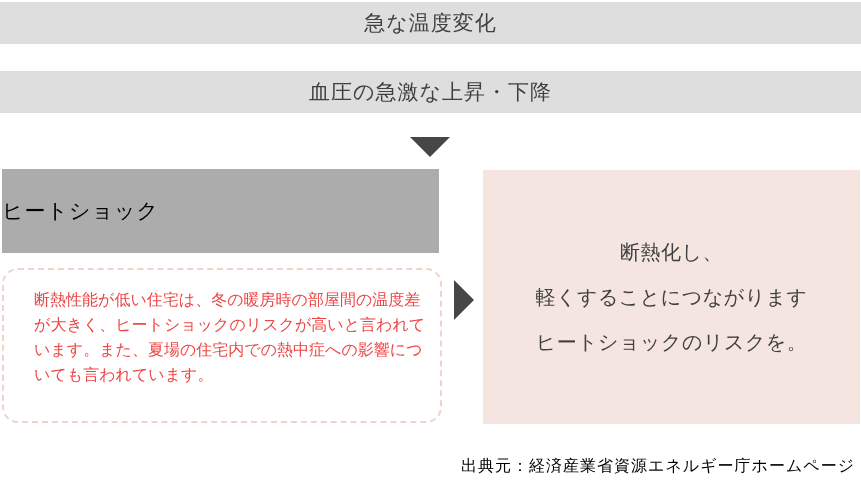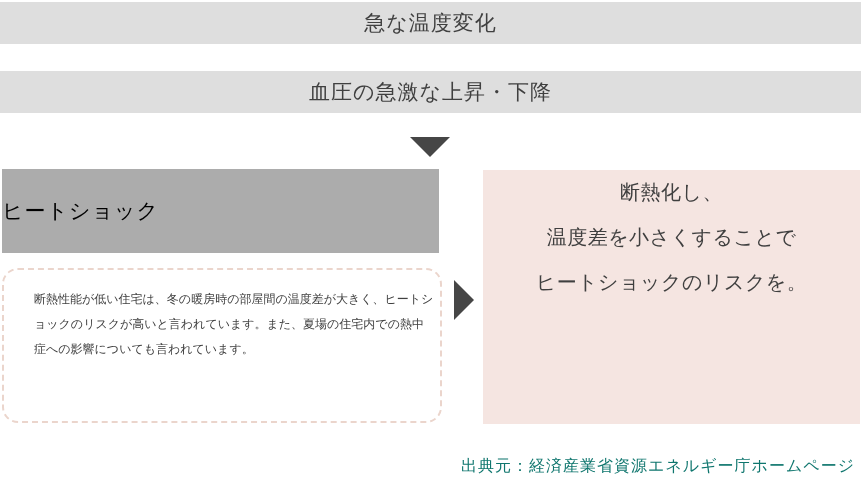--- a/index.html
+++ b/index.html
@@ -13,28 +13,28 @@
   .tri-down { position:absolute; left:410px; top:137px; width:0; height:0;
               border-left:20px solid transparent; border-right:20px solid transparent;
               border-top:20px solid #464646; }
   .hs-box { position:absolute; left:2px; top:169px; width:437px; height:84px;
             background:#acacac; color:#000000; display:flex; align-items:center;
             justify-content:flex-start; font-size:21px; letter-spacing:1px; }
   .desc-box { position:absolute; left:2px; top:268px; width:436px; height:150px;
               border:2px dashed #ebd5cc; border-radius:16px; box-sizing:border-box;
               width:440px; height:155px; }
   .desc-text { position:absolute; left:34px; top:287px; width:400px;
-               font-size:12px; line-height:25px; color:#404040; }
+               font-size:16px; line-height:25px; color:#ef4444; }
   .tri-right { position:absolute; left:454px; top:280px; width:0; height:0;
                border-top:20px solid transparent; border-bottom:20px solid transparent;
                border-left:20px solid #464646; }
   .result-box { position:absolute; left:483px; top:170px; width:377px; height:254px;
-                background:#f5e5e1; display:flex; align-items:flex-start; justify-content:center; }
+                background:#f5e5e1; display:flex; align-items:center; justify-content:center; }
   .result-lines { text-align:center; font-size:20px; line-height:45px; color:#3f3f3f; letter-spacing:0.5px; }
-  .source { position:absolute; right:6px; top:456px; font-size:16px; color:#0f766e; letter-spacing:1px; }
+  .source { position:absolute; right:6px; top:456px; font-size:16px; color:#000000; letter-spacing:1px; }
 </style>
 </head>
 <body>
 
 <div class="band" id="band1">
   <span>急な温度変化</span>
 </div>
 <div class="band" id="band2">
   <span>血圧の急激な上昇・下降</span>
 </div>
@@ -46,18 +46,18 @@
 </div>
 
 <div class="desc-box"></div>
 <div class="desc-text">断熱性能が低い住宅は、冬の暖房時の部屋間の温度差が大きく、ヒートショックのリスクが高いと言われています。また、夏場の住宅内での熱中症への影響についても言われています。</div>
 
 <div class="tri-right"></div>
 
 <div class="result-box">
   <div class="result-lines">
     <div>断熱化し、</div>
-    <div>温度差を小さくすることで</div>
+    <div>軽くすることにつながります</div>
     <div>ヒートショックのリスクを。</div>
   </div>
 </div>
 
 <div class="source">出典元：経済産業省資源エネルギー庁ホームページ</div>
 
 </body></html>

